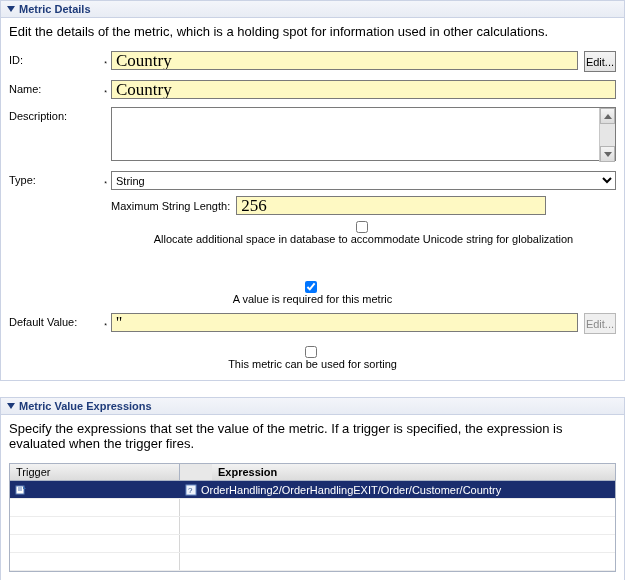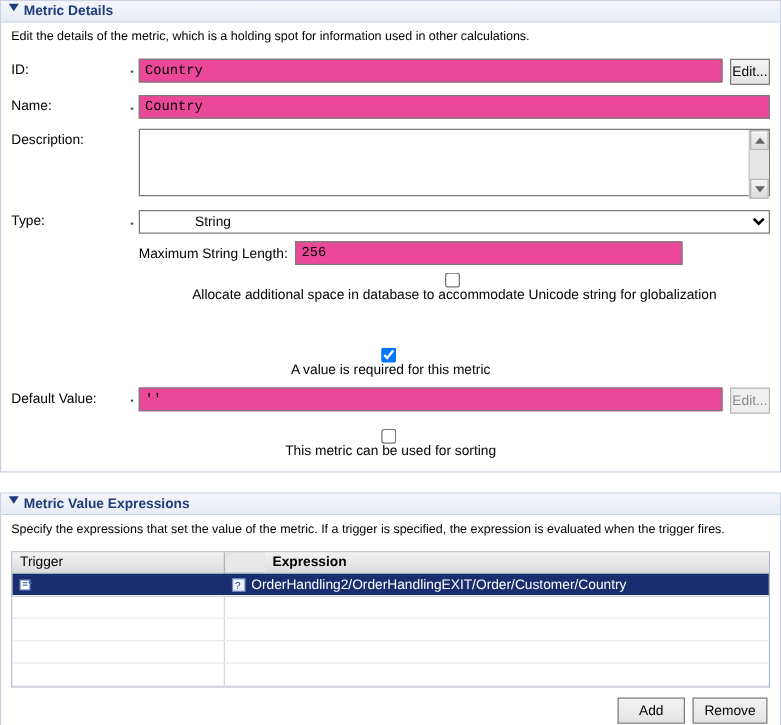--- a/index.html
+++ b/index.html
@@ -13,34 +13,34 @@
   width: 625px;
 }
 .panel {
   border: 1px solid #cad2e4;
 }
 .panel-header {
   background: linear-gradient(#f3f5fa, #e8ecf4);
   border-bottom: 1px solid #cad2e4;
   padding: 2px 6px;
   display: flex;
-  align-items: flex-start;
+  align-items: center;
   gap: 4px;
 }
 .panel-title {
   color: #1e3b7a;
   font-weight: bold;
   font-size: 11px;
 }
 .panel-body {
   padding: 4px 8px 10px 8px;
 }
 .subtitle {
   margin: 2px 0 12px 0;
-  font-size: 10px;
+  font-size: 13px;
 }
 .row {
   display: flex;
   align-items: flex-start;
   margin-bottom: 8px;
 }
 .label-col {
   width: 102px;
   padding-top: 3px;
   position: relative;
@@ -56,42 +56,41 @@
   flex: 1;
   display: flex;
   align-items: flex-start;
   gap: 6px;
 }
 input[type=text].txt {
   width: 100%;
   height: 19px;
   border: 1px solid #7a7a7a;
   padding: 1px 4px;
-  font-family: Liberation Mono, monospace;
-  font-size: 11px;
-  background: #ec4899;
+  font-family: Liberation Serif, serif;
+  font-size: 17px;
+  background: #fef9c3;
 }
 textarea.txt {
   width: 100%;
   height: 54px;
   border: 1px solid #7a7a7a;
   padding: 2px 4px;
   font-family: inherit;
   font-size: 11px;
   resize: none;
   background: #fff;
 }
 select.sel {
   width: 100%;
   height: 19px;
   border: 1px solid #7a7a7a;
   font-family: inherit;
   font-size: 11px;
   background: #fff;
-  padding-left: 40px;
 }
 .btn {
   height: 21px;
   border: 1px solid #7a7a7a;
   background: linear-gradient(#f4f4f4, #e3e3e3);
   font-family: inherit;
   font-size: 11px;
   padding: 0 1px;
   cursor: default;
 }

